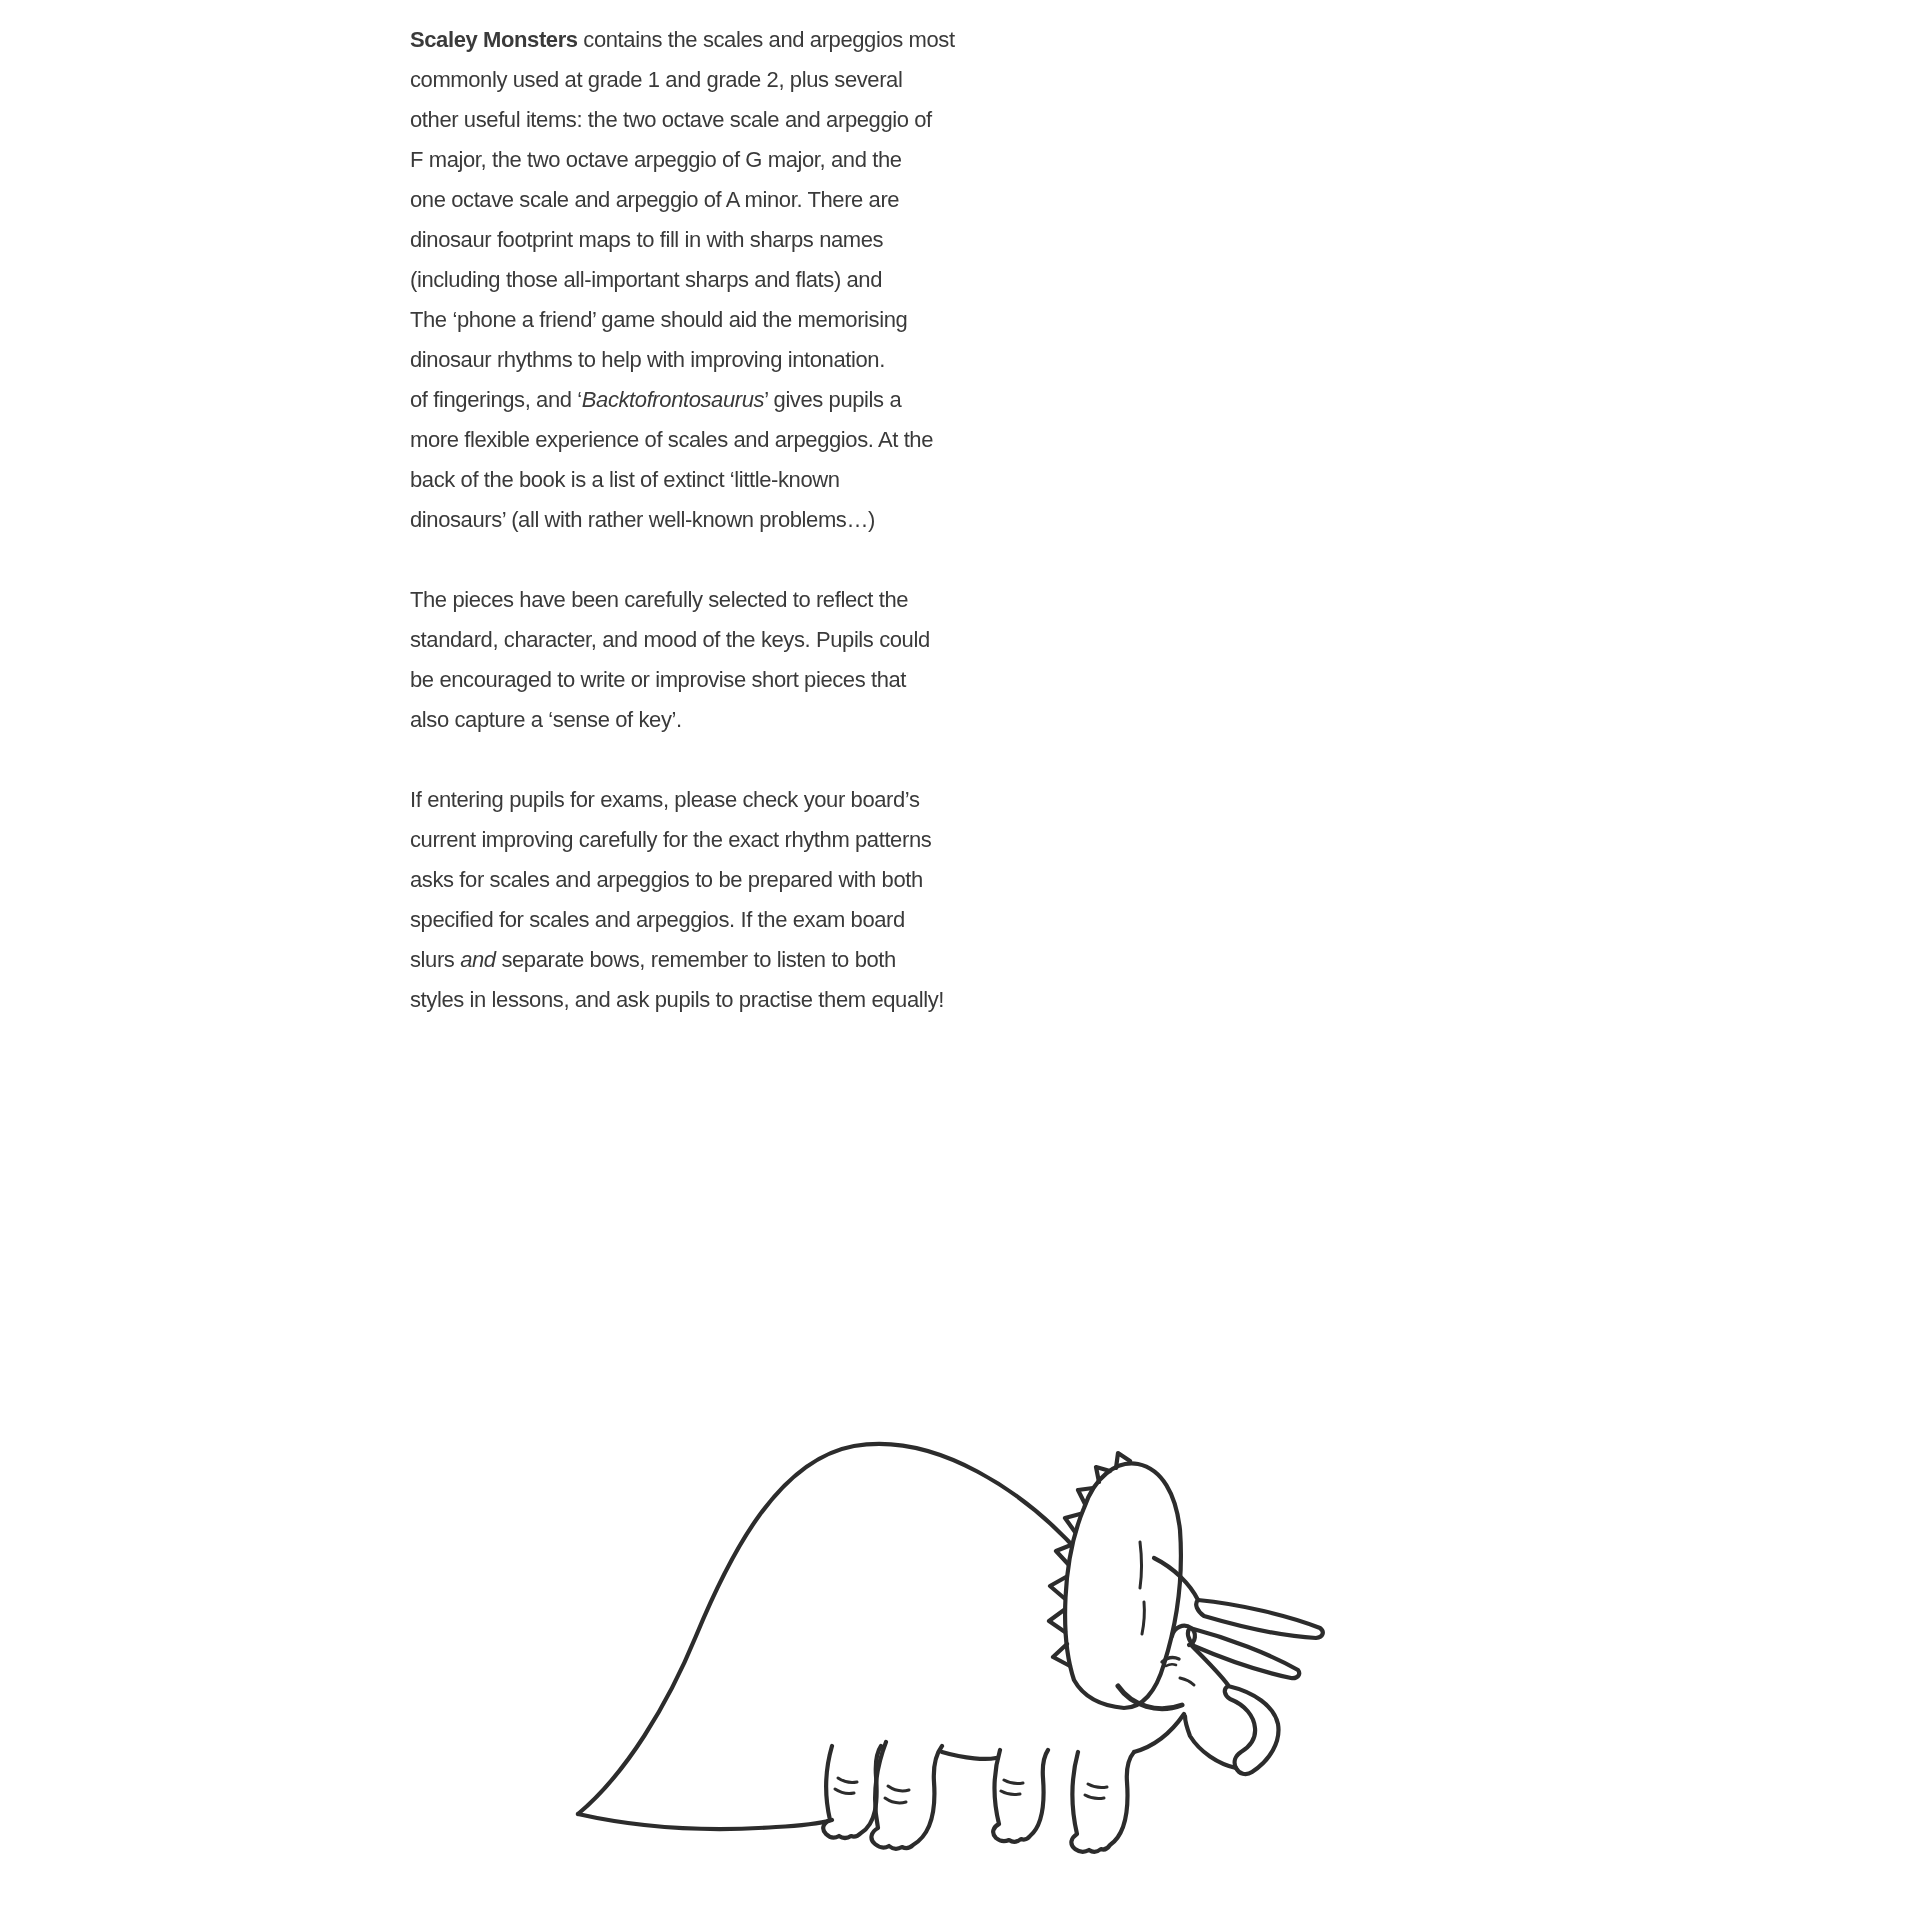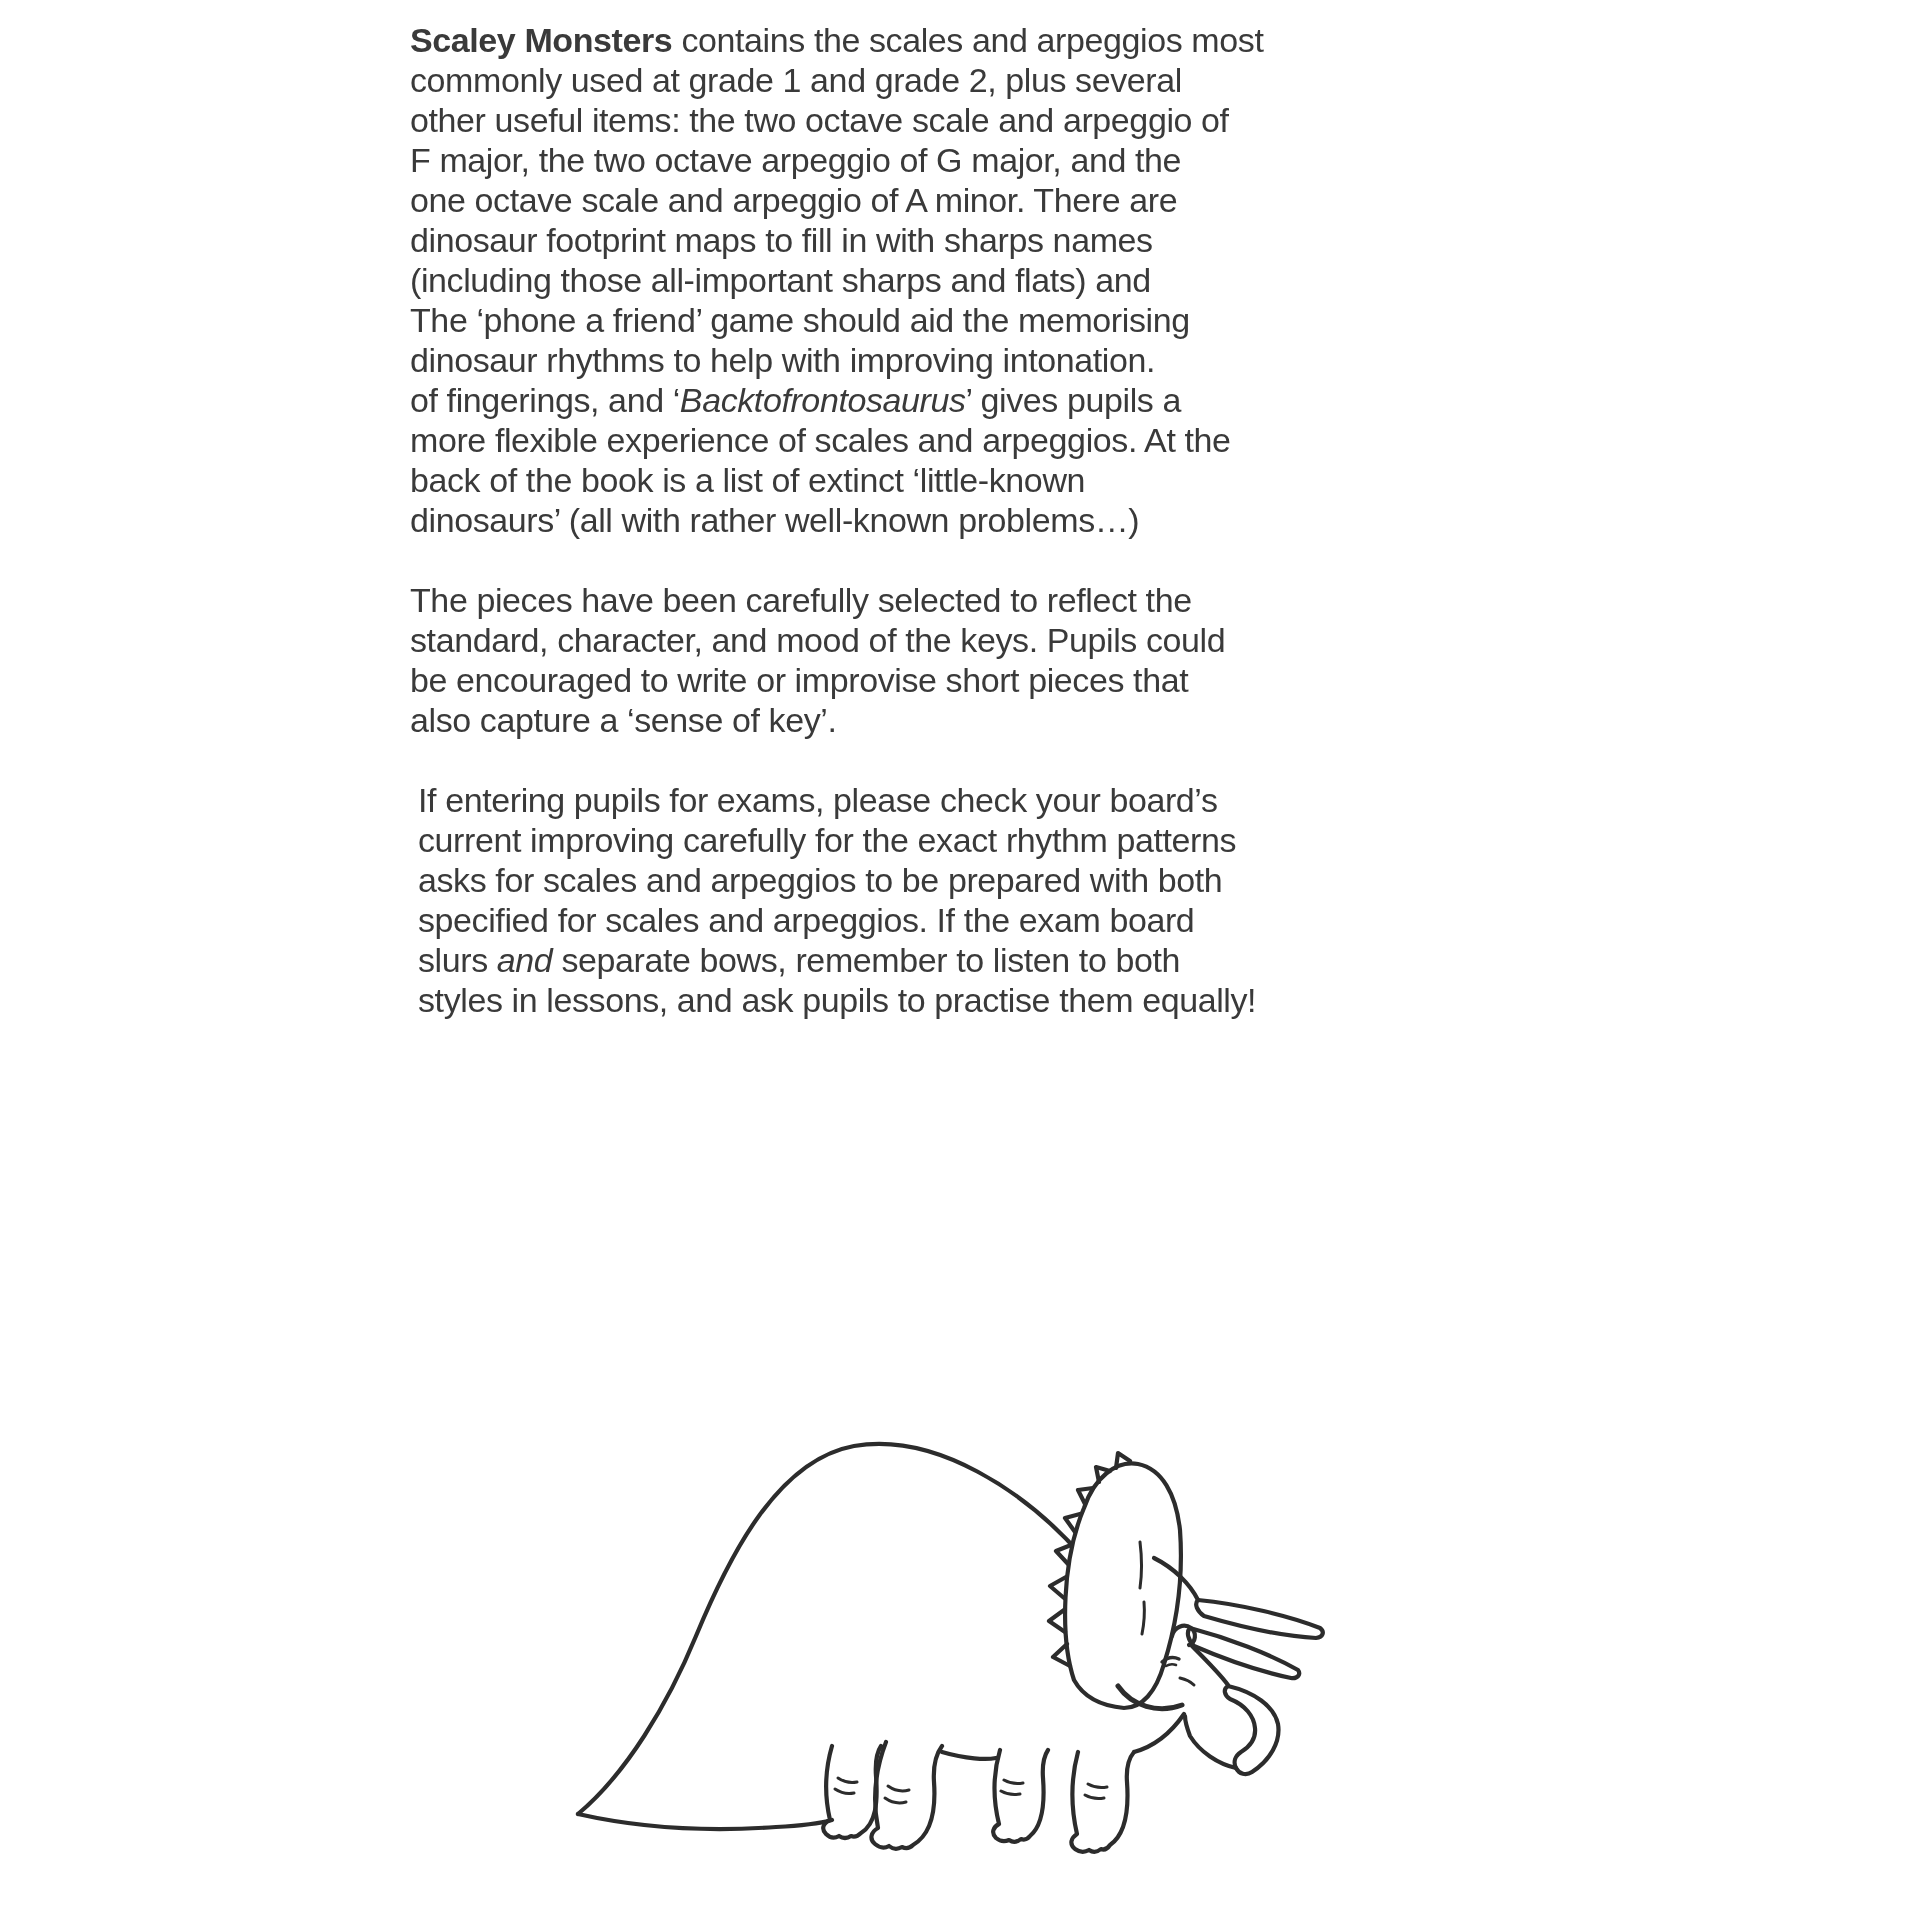--- a/index.html
+++ b/index.html
@@ -10,26 +10,26 @@
     background: #ffffff;
     overflow: hidden;
     font-family: "Liberation Sans", sans-serif;
   }
   .text-block {
     position: absolute;
     left: 410px;
     top: 20px;
     width: 770px;
     color: #3a3a3a;
-    font-size: 34px;
+    font-size: 22px;
     line-height: 40px;
     letter-spacing: -0.4px;
   }
   .paragraph { margin: 0 0 40px 0; }
-  .paragraph:last-child { margin-bottom: 0; margin-left: 8px; }
+  .paragraph:last-child { margin-bottom: 0; }
   .line { white-space: nowrap; }
   .b { font-weight: 700; }
   .i { font-style: italic; }
   .illustration {
     position: absolute;
     left: 440px;
     top: 1430px;
     width: 920px;
     height: 440px;
   }

